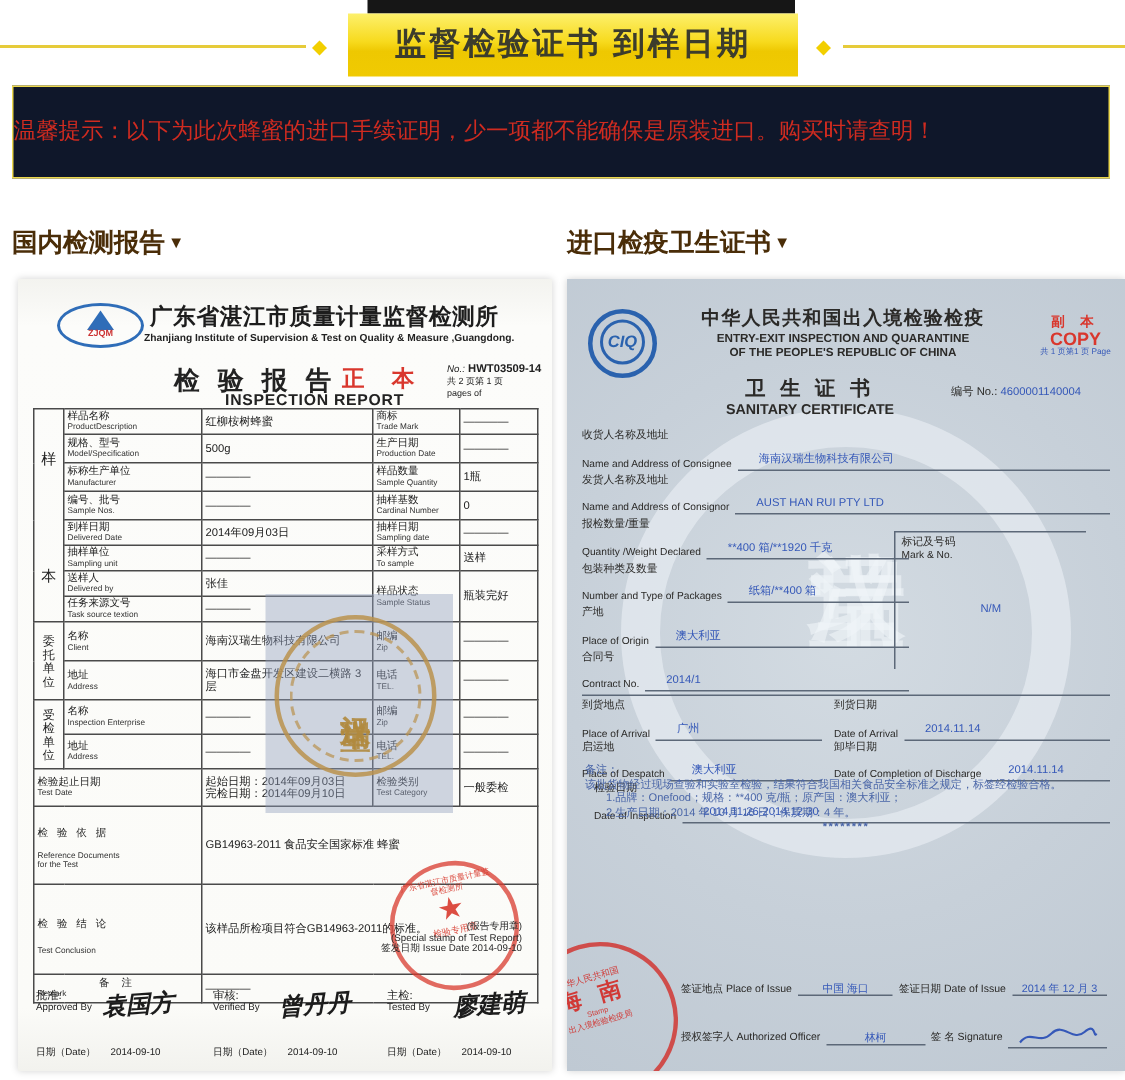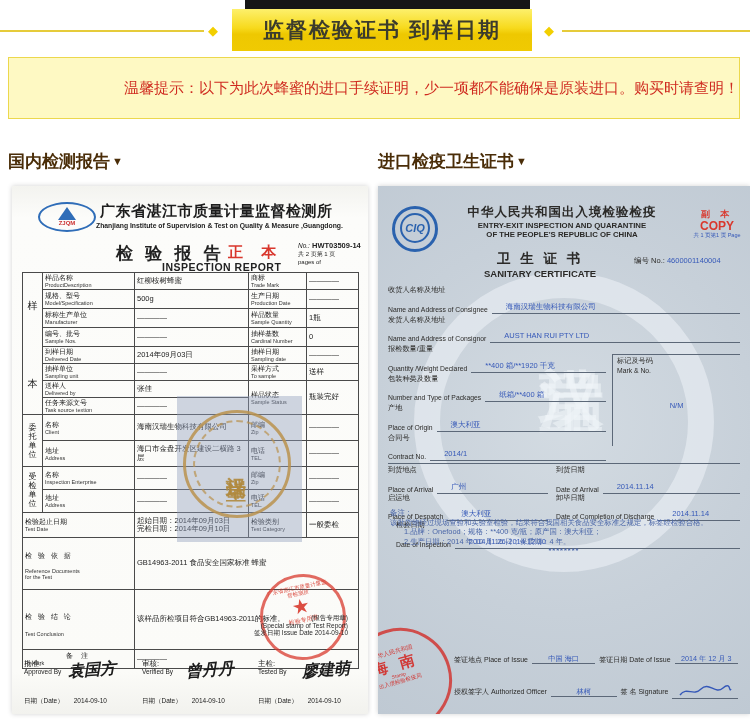--- a/index.html
+++ b/index.html
@@ -11,42 +11,42 @@
           background:linear-gradient(180deg,#fdf06c 0%,#f7da1d 45%,#eec801 60%,#f0ca02 100%);
           font-size:21px;font-weight:bold;color:#3c3c2c;line-height:42px;letter-spacing:2px;}
   .hline{position:absolute;top:30px;height:2px;background:#e6cb3a;}
   .hline.l{left:0;width:204px;}
   .hline.r{left:562px;width:188px;}
   .diamond{position:absolute;top:23px;color:#f2cf00;font-size:13px;}
   .diamond.l{left:208px;}
   .diamond.r{left:544px;}
   
   .notice{position:absolute;left:8px;top:57px;width:730px;height:60px;border:1px solid #ecd84d;
-          color:#cf2b20;font-size:15px;line-height:60px;text-align:right;background:#fef9c3;}
+          color:#cf2b20;font-size:15px;line-height:60px;text-align:left;background:#0f172a;}
   
   .sec-title{position:absolute;top:150px;font-size:17px;font-weight:bold;color:#4a2d08;cursor:pointer;}
   .sec-title.left{left:8px;} .sec-title.right{left:378px;}
   .sec-title .tri{font-size:11px;vertical-align:2px;margin-left:2px;}
   
   .report{position:absolute;left:12px;top:186px;width:356px;height:528px;
           background:linear-gradient(180deg,#f3f3ef,#fcfcfa 6%,#fbfbf8 92%,#f2f2ee);
           box-shadow:0 0 5px rgba(0,0,0,.18);overflow:hidden;}
   .zj-logo{position:absolute;left:26px;top:16px;width:58px;height:30px;border:2px solid #2f6db8;
            border-radius:50%;box-sizing:border-box;text-align:center;}
   .zj-tri{width:0;height:0;margin:3px auto 0;border-left:9px solid transparent;
           border-right:9px solid transparent;border-bottom:13px solid #2f6db8;}
   .zj-txt{font-size:6px;color:#c33;font-weight:bold;line-height:6px;}
   .org-cn{position:absolute;left:88px;top:16px;width:262px;font-size:15px;font-weight:bold;
           letter-spacing:.5px;font-family:"Liberation Serif",serif;color:#1d1d1d;}
   .org-en{position:absolute;left:84px;top:36px;width:268px;font-size:6.8px;font-weight:bold;color:#222;}
   .rpt-title-row{position:absolute;left:0;top:56px;width:356px;}
   .rpt-title{position:absolute;left:104px;top:0;font-size:17px;font-weight:bold;letter-spacing:4px;
              font-family:"Liberation Serif",serif;}
   .rpt-orig{position:absolute;left:216px;top:1px;font-size:15px;font-weight:bold;color:#d9372d;letter-spacing:7px;}
-  .rpt-title-en{position:absolute;left:104px;top:19px;font-size:10.5px;font-weight:bold;letter-spacing:.5px;padding-left:46px;}
+  .rpt-title-en{position:absolute;left:92px;top:19px;font-size:10.5px;font-weight:bold;letter-spacing:.5px;padding-left:46px;}
   .rpt-no{position:absolute;left:286px;top:0;width:66px;font-size:7.5px;font-weight:bold;line-height:8px;}
   .rpt-no .noi{font-style:italic;font-weight:normal;font-size:6.5px;}
   .rpt-pages{font-size:6px;font-weight:normal;}
   
   table.rpt{position:absolute;left:10px;top:86px;width:336px;border-collapse:collapse;table-layout:fixed;}
   table.rpt td{border:1px solid #4a4a4a;padding:1px 2px;vertical-align:middle;overflow:hidden;}
   col.c0{width:20px;}col.c1{width:92px;}col.c2{width:114px;}col.c3{width:58px;}col.c4{width:52px;}
   .lcn{font-size:7px;color:#222;line-height:8px;}
   .len{font-size:5.5px;color:#333;line-height:6px;}
   .val{font-size:7.5px;line-height:8.5px;}
@@ -108,21 +108,21 @@
   .cert-no{position:absolute;left:256px;top:70px;font-size:7.5px;}
   .cert-no .v{color:#3558b8;}
   .fields{position:absolute;left:10px;top:100px;width:352px;}
   .field{margin-bottom:2px;}
   .f-cn{font-size:7.2px;line-height:8.5px;}
   .f-bot{display:flex;align-items:flex-end;}
   .f-en{font-size:6.8px;white-space:nowrap;line-height:9px;}
   .f-line{flex:1;border-bottom:1px solid #5c6878;margin-left:4px;min-height:9px;position:relative;}
   .f-val{font-size:7.5px;color:#3558b8;padding-left:14px;line-height:9px;}
   .narrow{margin-right:134px;}
-  .mark-box{position:absolute;right:0;top:68px;width:128px;height:92px;
+  .mark-box{position:absolute;right:16px;top:68px;width:128px;height:92px;
             border-top:1px solid #5c6878;border-left:1px solid #5c6878;padding:2px 4px;box-sizing:border-box;}
   .mark-box .f-cn{font-size:7.2px;}
   .mark-box .nm{color:#3558b8;font-size:7.5px;text-align:center;margin-top:26px;}
   .divider{border-bottom:1px solid #5c6878;margin:1px 0 2px;}
   .pair{display:flex;}
   .pcol{flex:1;}
   .pcol.rgt{flex:1.15;padding-left:8px;}
   .statement{position:absolute;left:12px;top:322px;width:348px;color:#4a66a8;font-size:7.4px;line-height:9.5px;}
   .statement .ind{padding-left:14px;}
   .statement .stars{text-align:center;letter-spacing:1px;font-weight:bold;}

